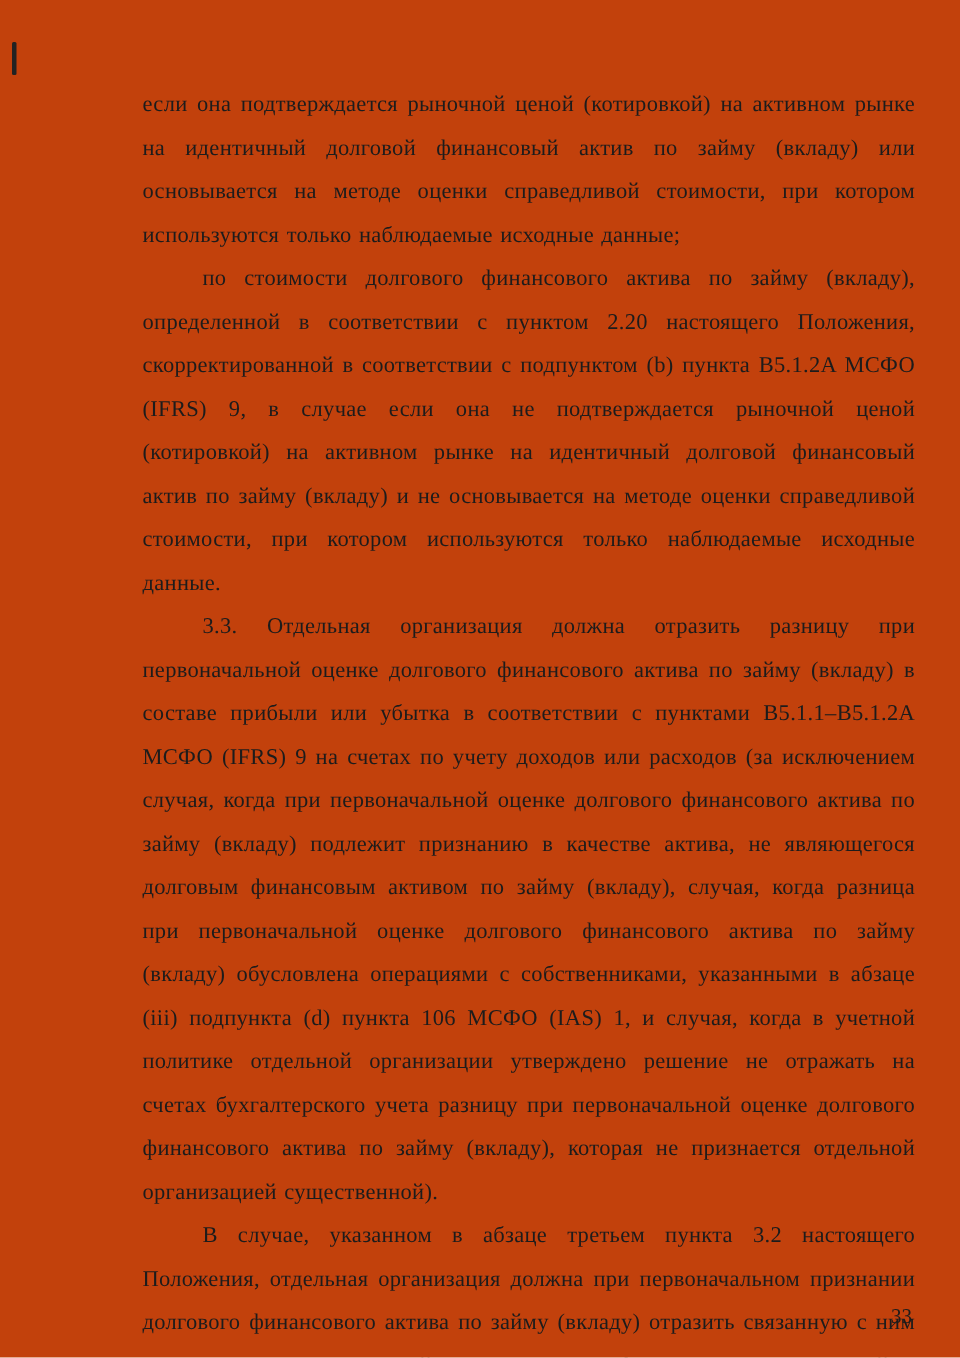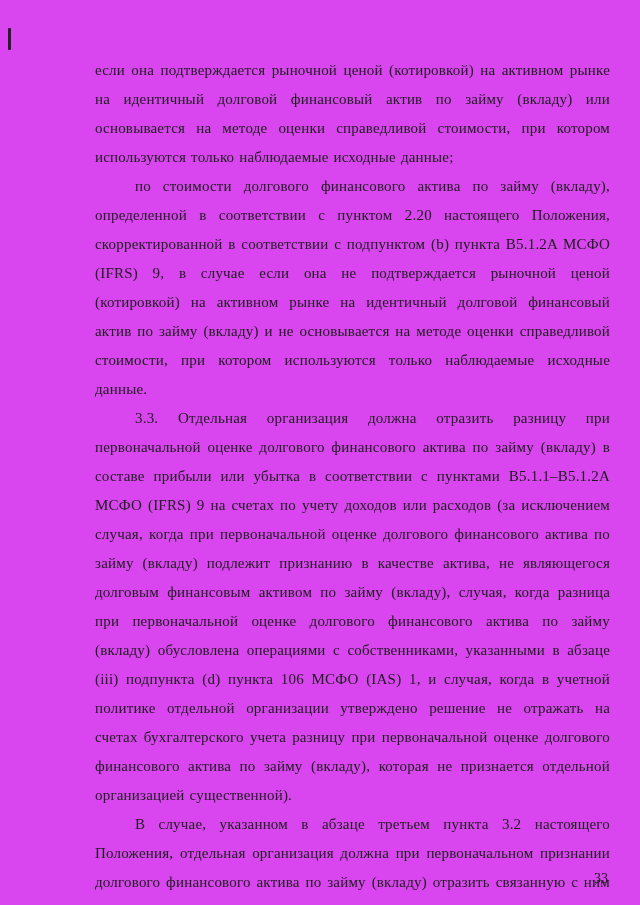--- a/index.html
+++ b/index.html
@@ -4,21 +4,21 @@
 <style>
   html, body {
     margin: 0;
     padding: 0;
     background: #ffffff;
   }
   .page {
     position: relative;
     width: 640px;
     height: 905px;
-    background: #d946ef;
+    background: #c2410c;
     overflow: hidden;
     font-family: "Liberation Serif", "DejaVu Serif", serif;
     color: #1c1c1c;
   }
   .scan-artifact {
     position: absolute;
     left: 8px;
     top: 28px;
     width: 3px;
     height: 22px;

